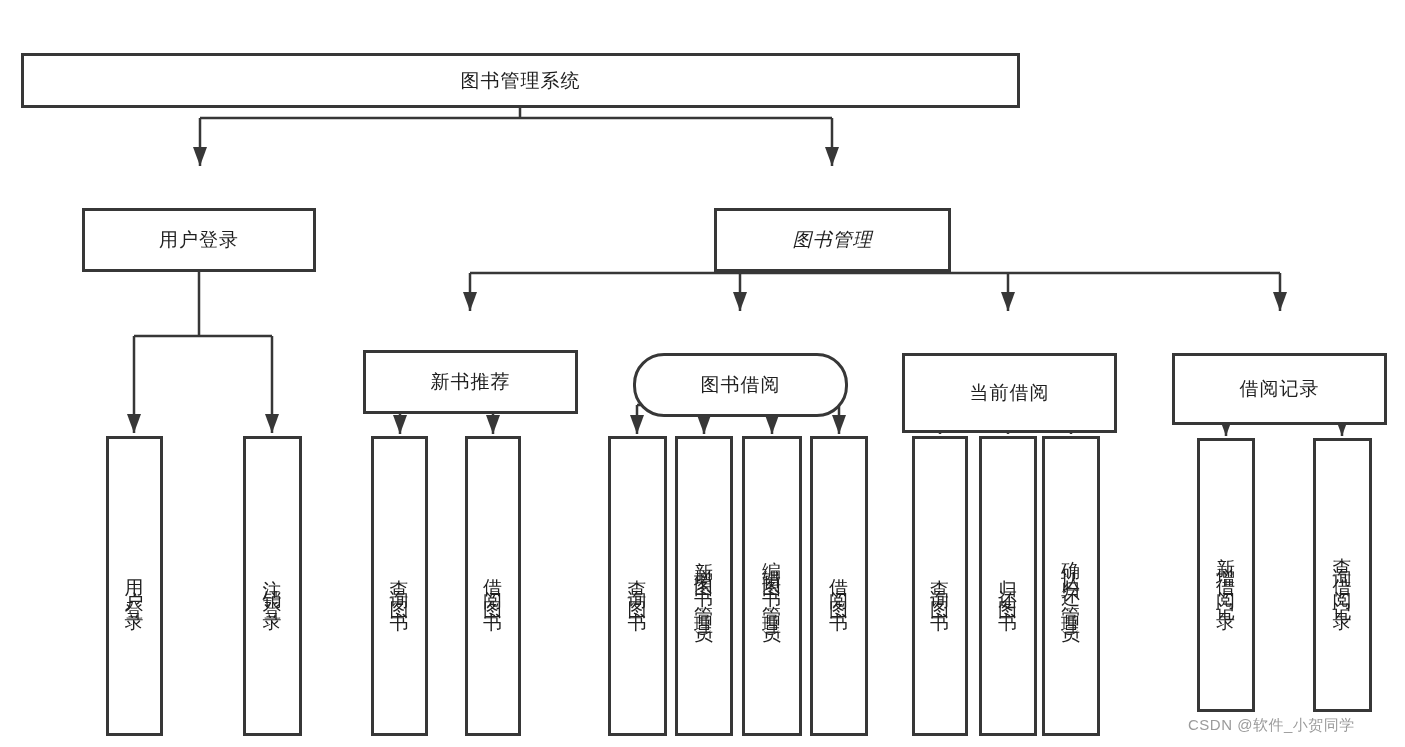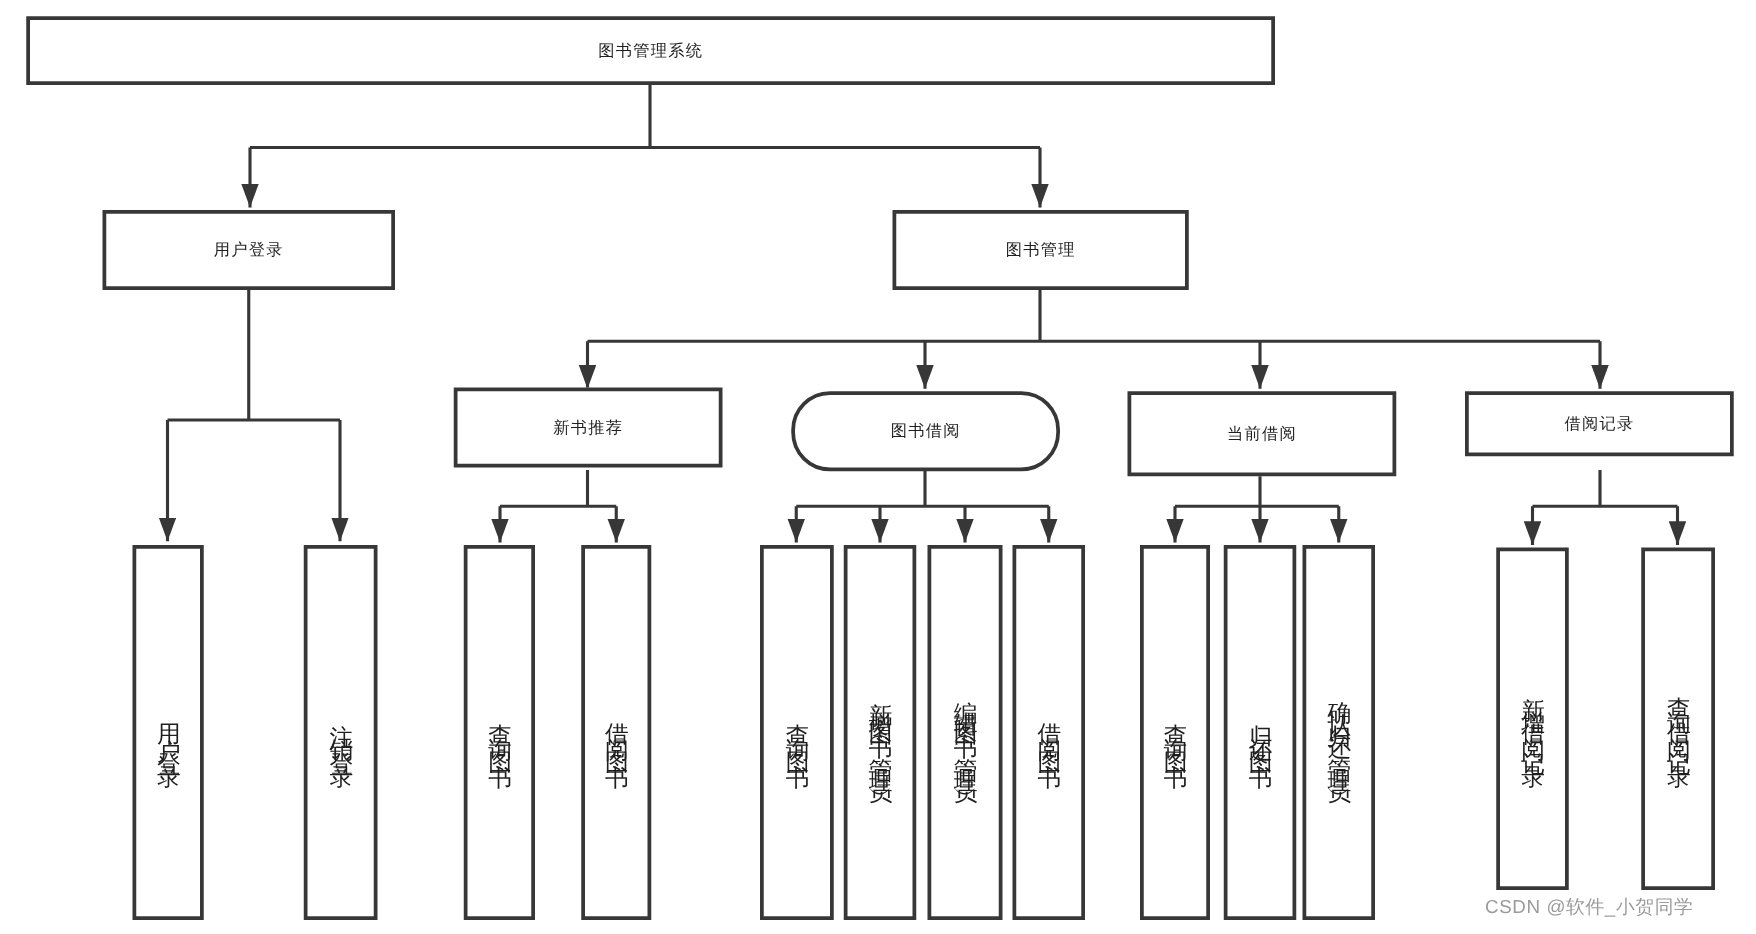--- a/index.html
+++ b/index.html
@@ -22,40 +22,41 @@
     box-sizing: border-box;
     background: #ffffff;
     border: 3px solid #373737;
     color: #1f1f1f;
     display: flex;
     align-items: center;
     justify-content: center;
     z-index: 2;
   }
   .h-node {
-    font-size: 13px;
+    font-size: 19px;
     letter-spacing: 1px;
     white-space: nowrap;
+    margin-top: 40px;
   }
   .v-node {
     writing-mode: vertical-rl;
     text-orientation: mixed;
     font-size: 19px;
     letter-spacing: 11px;
     line-height: 1;
   }
   .v-node.tight { letter-spacing: 9px; }
   
   .n-root   { left: 21px;  top: 13px;  width: 999px; height: 55px; }
   .n-login  { left: 82px;  top: 168px; width: 234px; height: 64px; }
-  .n-mgmt   { left: 714px; top: 168px; width: 237px; height: 64px; }
+  .n-mgmt   { left: 714px; top: 168px; width: 237px; height: 64px; font-style: italic; }
   .n-rec    { left: 363px; top: 310px; width: 215px; height: 64px; }
   .n-borrow { left: 633px; top: 313px; width: 215px; height: 64px; border-radius: 31px; }
-  .n-cur    { left: 902px; top: 313px; width: 215px; height: 68px; }
-  .n-hist   { left: 1172px;top: 313px; width: 215px; height: 52px; font-family: Liberation Mono, monospace; }
+  .n-cur    { left: 902px; top: 313px; width: 215px; height: 80px; }
+  .n-hist   { left: 1172px;top: 313px; width: 215px; height: 72px; font-family: Liberation Mono, monospace; }
   .l-userlogin { left: 106px; top: 436px; width: 57px; height: 300px; }
   .l-logout    { left: 243px; top: 436px; width: 59px; height: 300px; }
   .l-query1    { left: 371px; top: 436px; width: 57px; height: 300px; }
   .l-borrow1   { left: 465px; top: 436px; width: 56px; height: 300px; }
   .l-query2    { left: 608px; top: 436px; width: 59px; height: 300px; }
   .l-addbook   { left: 675px; top: 436px; width: 58px; height: 300px; }
   .l-editbook  { left: 742px; top: 436px; width: 60px; height: 300px; }
   .l-borrow2   { left: 810px; top: 436px; width: 58px; height: 300px; }
   .l-query3    { left: 912px; top: 436px; width: 56px; height: 300px; }
   .l-return    { left: 979px; top: 436px; width: 58px; height: 300px; }

